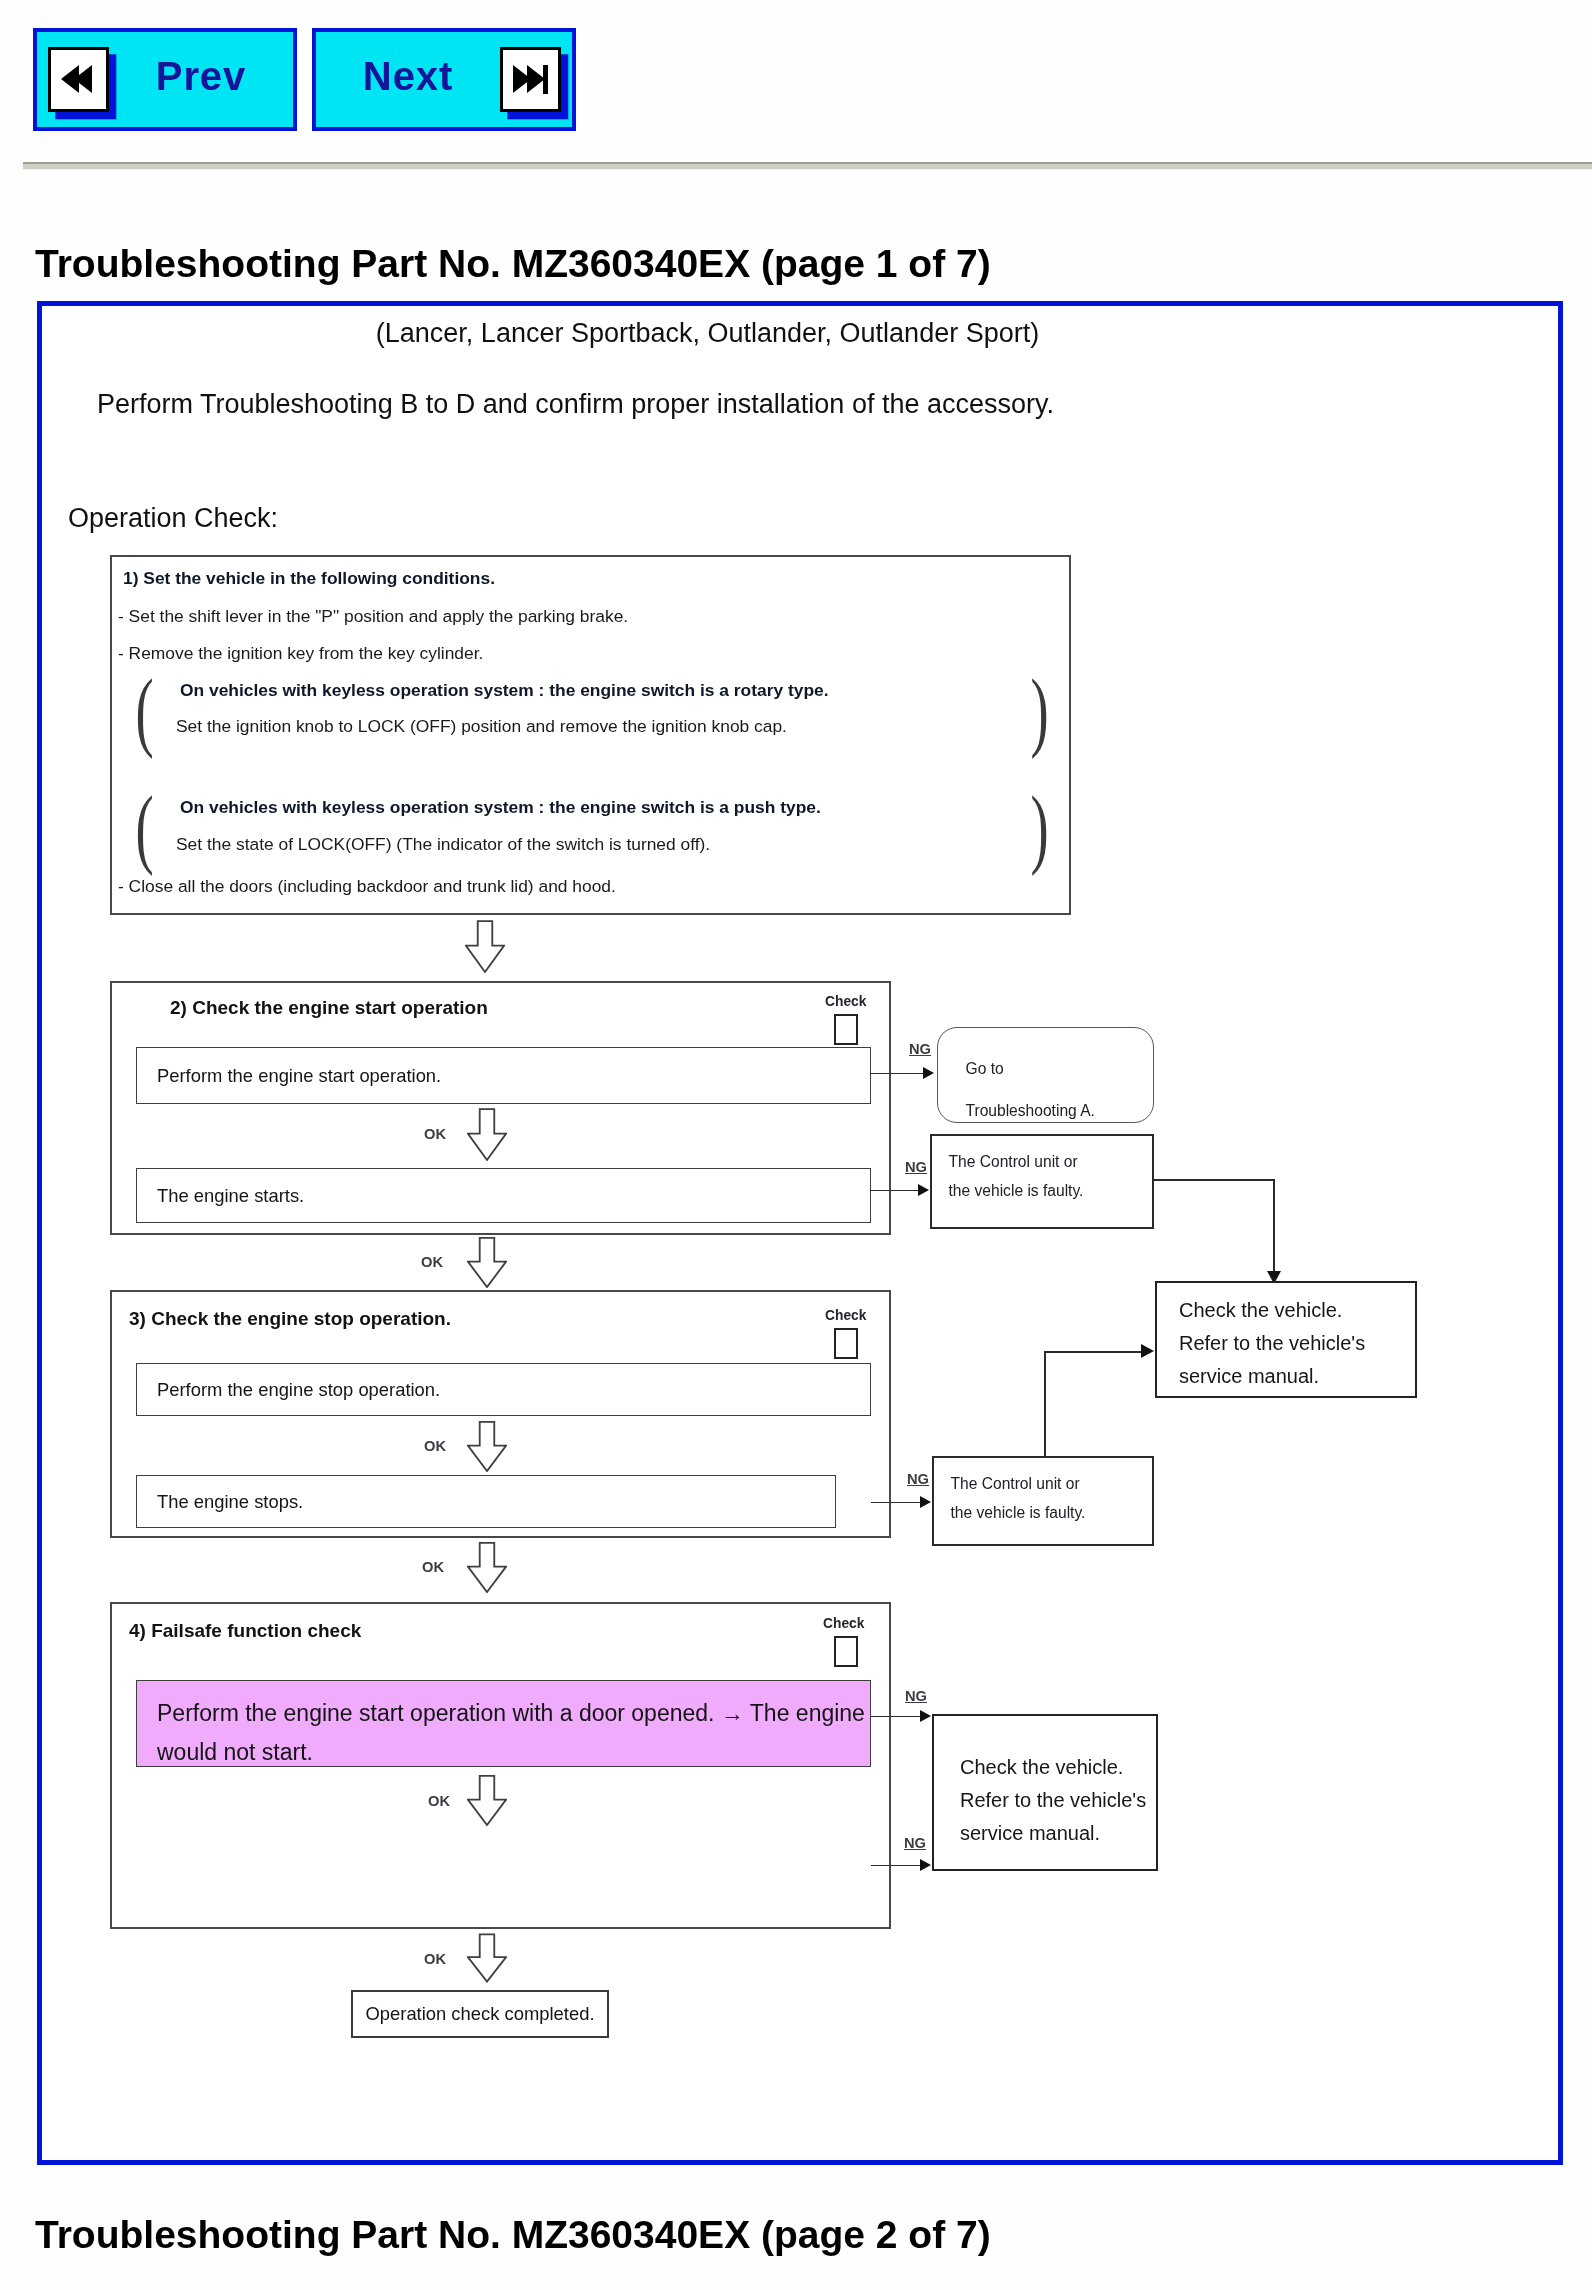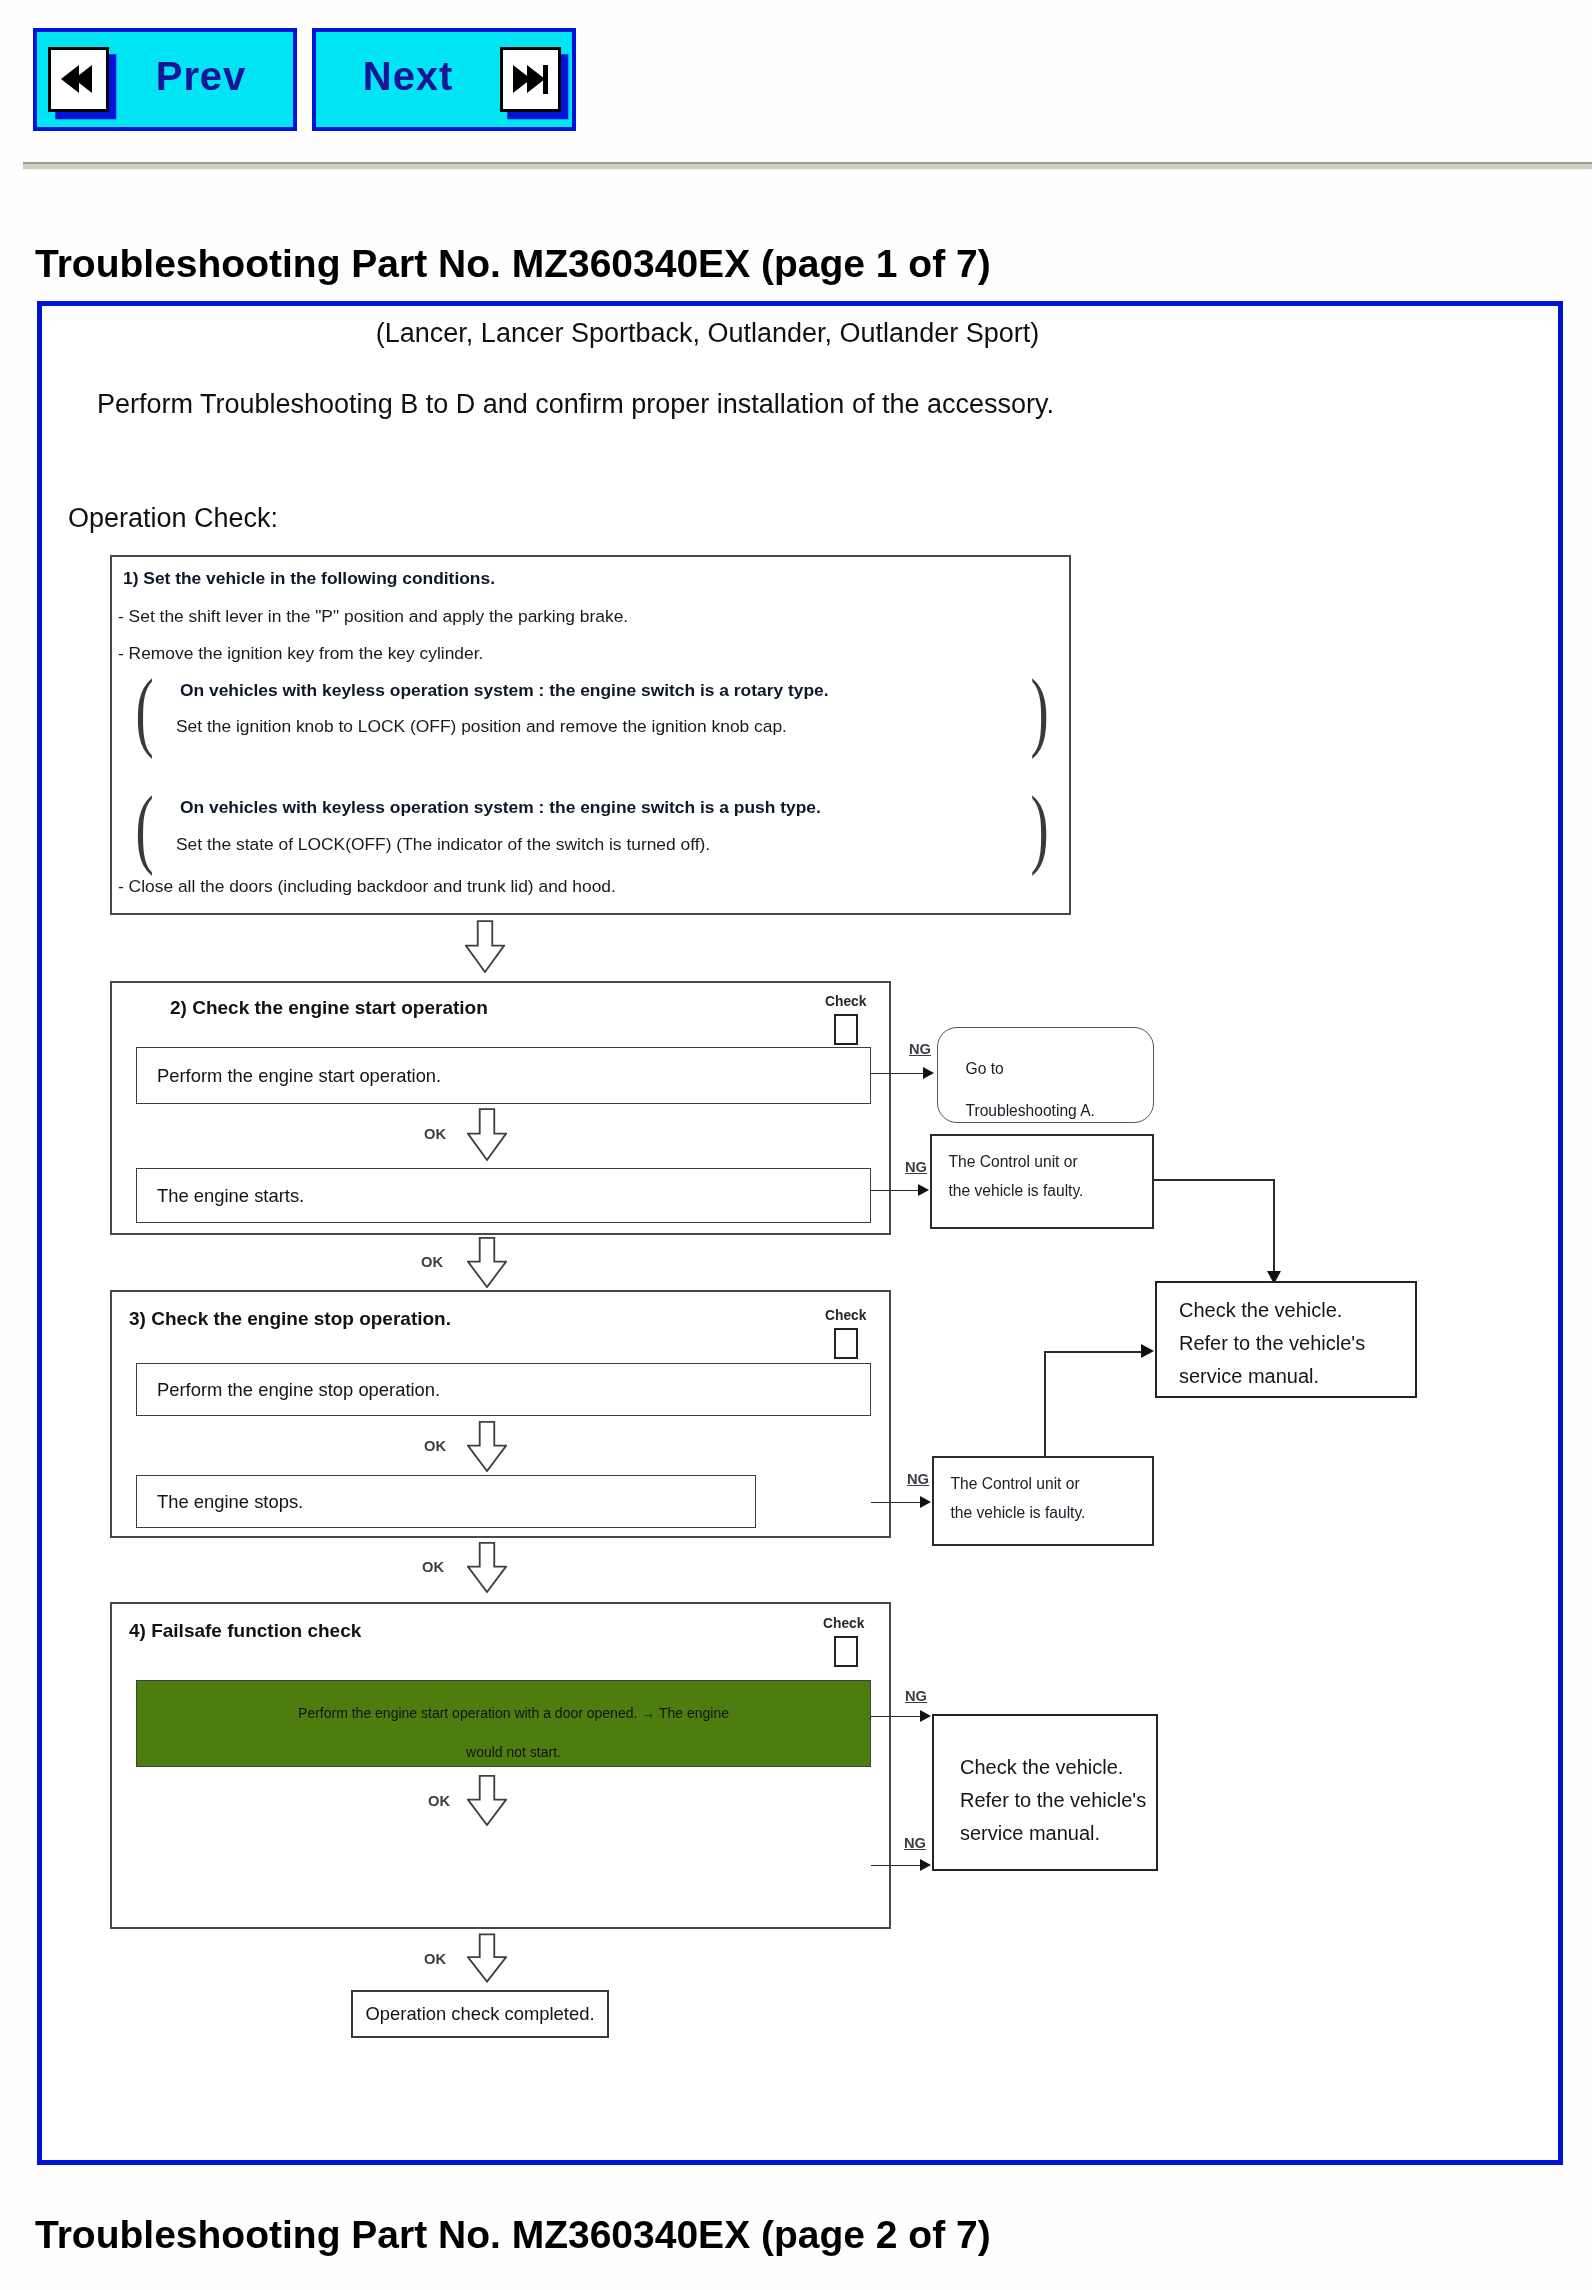--- a/index.html
+++ b/index.html
@@ -28,22 +28,22 @@
   .frame{position:absolute;left:37px;top:301px;width:1526px;height:1864px;box-sizing:border-box;
          border:5.5px solid #0013d9;background:#fff;}
 
   .t29{position:absolute;font-size:27px;color:#101010;white-space:nowrap;}
   .t19{position:absolute;font-size:17.4px;color:#1a1a1a;white-space:nowrap;}
   .t19b{position:absolute;font-size:17.4px;font-weight:bold;color:#0f172a;white-space:nowrap;}
 
   .obox{position:absolute;box-sizing:border-box;background:#fff;border:2.8px solid #484848;}
   .ibox{position:absolute;box-sizing:border-box;background:#fff;border:1.8px solid #3e3e3e;
         font-size:18.4px;color:#141414;display:flex;align-items:center;padding-left:20px;white-space:nowrap;}
-  .ibox2{position:absolute;box-sizing:border-box;background:#4d7c0f;border:1.8px solid #3e3e3e;
-         font-size:14px;color:#141414;padding:13px 0 0 20px;line-height:39px;white-space:nowrap;text-align:center;}
+  .ibox2{position:absolute;box-sizing:border-box;background:#f0abfc;border:1.8px solid #3e3e3e;
+         font-size:23px;color:#141414;padding:13px 0 0 20px;line-height:39px;white-space:nowrap;}
   .stitle{position:absolute;font-size:19px;color:#121212;font-weight:600;white-space:nowrap;}
 
   .chk-lbl{position:absolute;font-size:13.8px;font-weight:bold;color:#26262e;}
   .chk-box{position:absolute;width:24px;height:31px;box-sizing:border-box;border:2.8px solid #222;background:#fff;}
 
   .paren{position:absolute;font-size:88px;font-weight:400;color:#3a3a3a;line-height:1;
          transform:scaleX(.62);font-family:"Liberation Serif",serif;}
 
   .ok-lbl{position:absolute;font-size:14.7px;font-weight:bold;color:#3c3c44;}
   .ng-lbl{position:absolute;font-size:14.7px;font-weight:bold;color:#3c3c44;text-decoration:underline;}
@@ -162,21 +162,21 @@
 
   <div class="obox" style="left:110px;top:1290px;width:781px;height:248px;"></div>
   <div class="stitle" style="left:129px;top:1308px;">3) Check the engine stop operation.</div>
   <div class="chk-lbl" style="left:825px;top:1308px;">Check</div>
   <div class="chk-box" style="left:834px;top:1328px;"></div>
   <div class="ibox" style="left:136px;top:1363px;width:735px;height:53px;">Perform the engine stop operation.</div>
   <div class="ok-lbl" style="left:424px;top:1438px;">OK</div>
   <svg class="barrow" style="left:467px;top:1421px;" width="40" height="51" viewBox="0 0 44 56">
     <polygon points="14,1 30,1 30,27 43,27 22,55 1,27 14,27" fill="#fff" stroke="#3f3f3f" stroke-width="2"></polygon>
   </svg>
-  <div class="ibox" style="left:136px;top:1475px;width:620px;height:53px;">The engine stops.</div>
+  <div class="ibox" style="left:136px;top:1475px;width:700px;height:53px;">The engine stops.</div>
 
   <div class="ng-lbl" style="left:907px;top:1471px;">NG</div>
   <div class="ng-arrow" style="left:871px;top:1502px;width:50px;"></div>
   <div class="faulty" style="left:932px;top:1456px;width:222px;height:90px;">
     <div>The Control unit or</div>
     <div>the vehicle is faulty.</div>
   </div>
 
   <div class="conn" style="left:1044px;top:1351px;width:99px;height:105px;border-top:2.8px solid #2b2b2b;border-left:2.8px solid #2b2b2b;"></div>
   <div class="ah-right" style="left:1141px;top:1344px;"></div>

